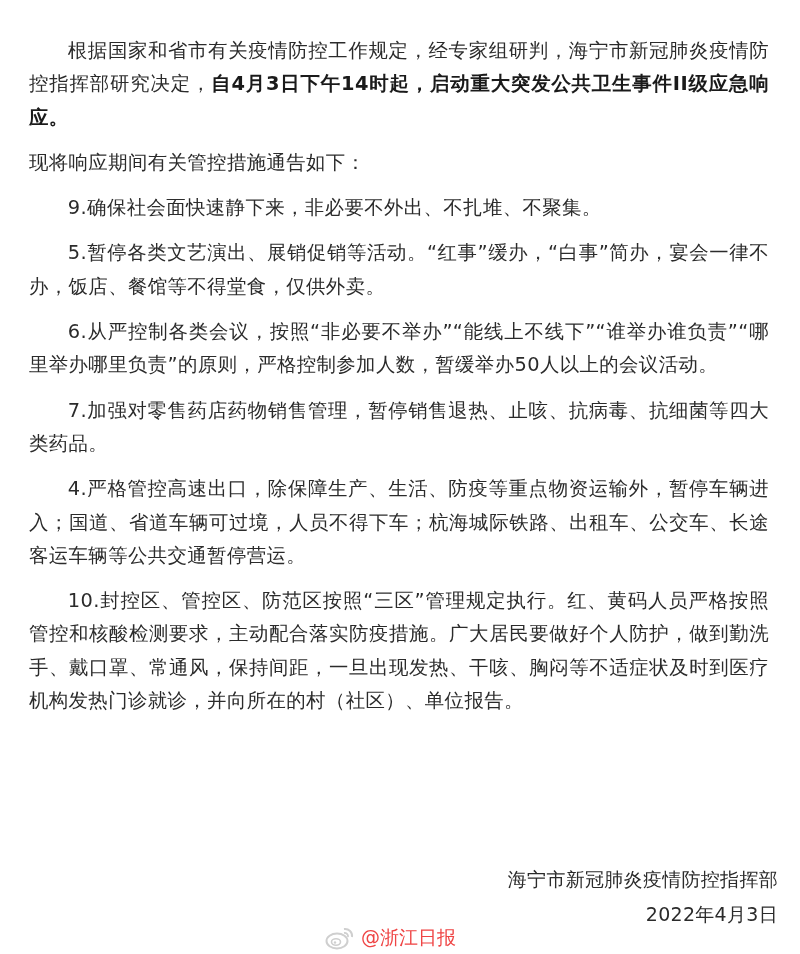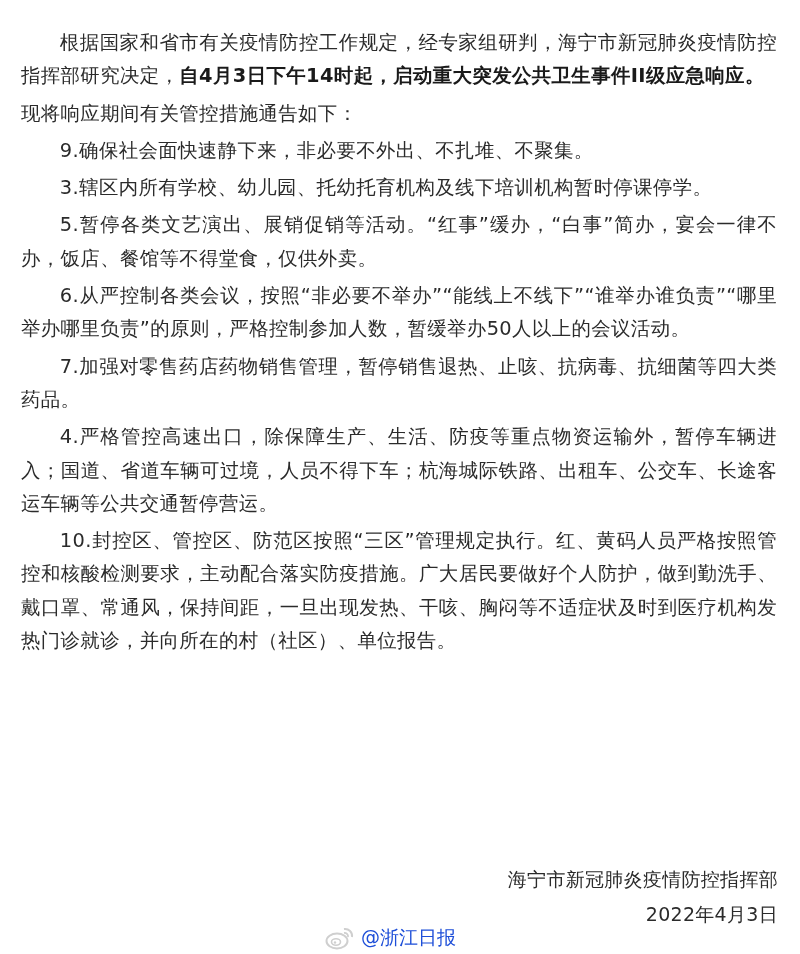--- a/index.html
+++ b/index.html
@@ -5,43 +5,42 @@
   html, body { margin: 0; padding: 0; background: #ffffff; }
   body {
     width: 800px; height: 954px; position: relative; overflow: hidden;
     font-family: "DejaVu Sans", "Liberation Sans", sans-serif;
     color: #2b2b2b;
   }
   .doc {
     position: absolute; left: 17px; top: 22px; width: 764px;
     font-size: 19.4px; line-height: 33.3px; letter-spacing: 0.4px;
   }
-  .para { margin: 4px; text-indent: 2em; text-align: justify; }
+  .para { margin: 12px; text-indent: 2em; text-align: justify; }
   .strong { font-weight: bold; color: #1a1a1a; }
   .sign {
     position: absolute; right: 22px; text-align: right;
     font-size: 19px; color: #2b2b2b; letter-spacing: 0.3px; margin-left: 32px;
   }
   .sign.org { top: 867px; }
   .sign.date { top: 902px; }
   .watermark {
     position: absolute; left: 325px; top: 924px; height: 28px;
     display: flex; align-items: center; gap: 6px;
-    color: #1d4ed8; font-size: 19px;
+    color: #ef4444; font-size: 19px;
   }
   .watermark svg { width: 30px; height: 26px; }
 </style>
 </head>
 <body>
 
 <div class="doc">
   <p class="para"><span>根据国家和省市有关疫情防控工作规定，经专家组研判，海宁市新冠肺炎疫情防控指挥部研究决定，</span><span class="strong">自4月3日下午14时起，启动重大突发公共卫生事件II级应急响应。</span></p>
   <p class="para" style="text-indent:0">现将响应期间有关管控措施通告如下：</p>
   <p class="para">9.确保社会面快速静下来，非必要不外出、不扎堆、不聚集。</p>
-  <p class="para">3.辖区内所有学校、幼儿园、托幼托育机构及线下培训机构暂时停课停学。</p>
   <p class="para">5.暂停各类文艺演出、展销促销等活动。“红事”缓办，“白事”简办，宴会一律不办，饭店、餐馆等不得堂食，仅供外卖。</p>
   <p class="para">6.从严控制各类会议，按照“非必要不举办”“能线上不线下”“谁举办谁负责”“哪里举办哪里负责”的原则，严格控制参加人数，暂缓举办50人以上的会议活动。</p>
   <p class="para">7.加强对零售药店药物销售管理，暂停销售退热、止咳、抗病毒、抗细菌等四大类药品。</p>
   <p class="para">4.严格管控高速出口，除保障生产、生活、防疫等重点物资运输外，暂停车辆进入；国道、省道车辆可过境，人员不得下车；杭海城际铁路、出租车、公交车、长途客运车辆等公共交通暂停营运。</p>
   <p class="para">10.封控区、管控区、防范区按照“三区”管理规定执行。红、黄码人员严格按照管控和核酸检测要求，主动配合落实防疫措施。广大居民要做好个人防护，做到勤洗手、戴口罩、常通风，保持间距，一旦出现发热、干咳、胸闷等不适症状及时到医疗机构发热门诊就诊，并向所在的村（社区）、单位报告。</p>
 </div>
 
 <div class="sign org">海宁市新冠肺炎疫情防控指挥部</div>
 <div class="sign date">2022年4月3日</div>
 

